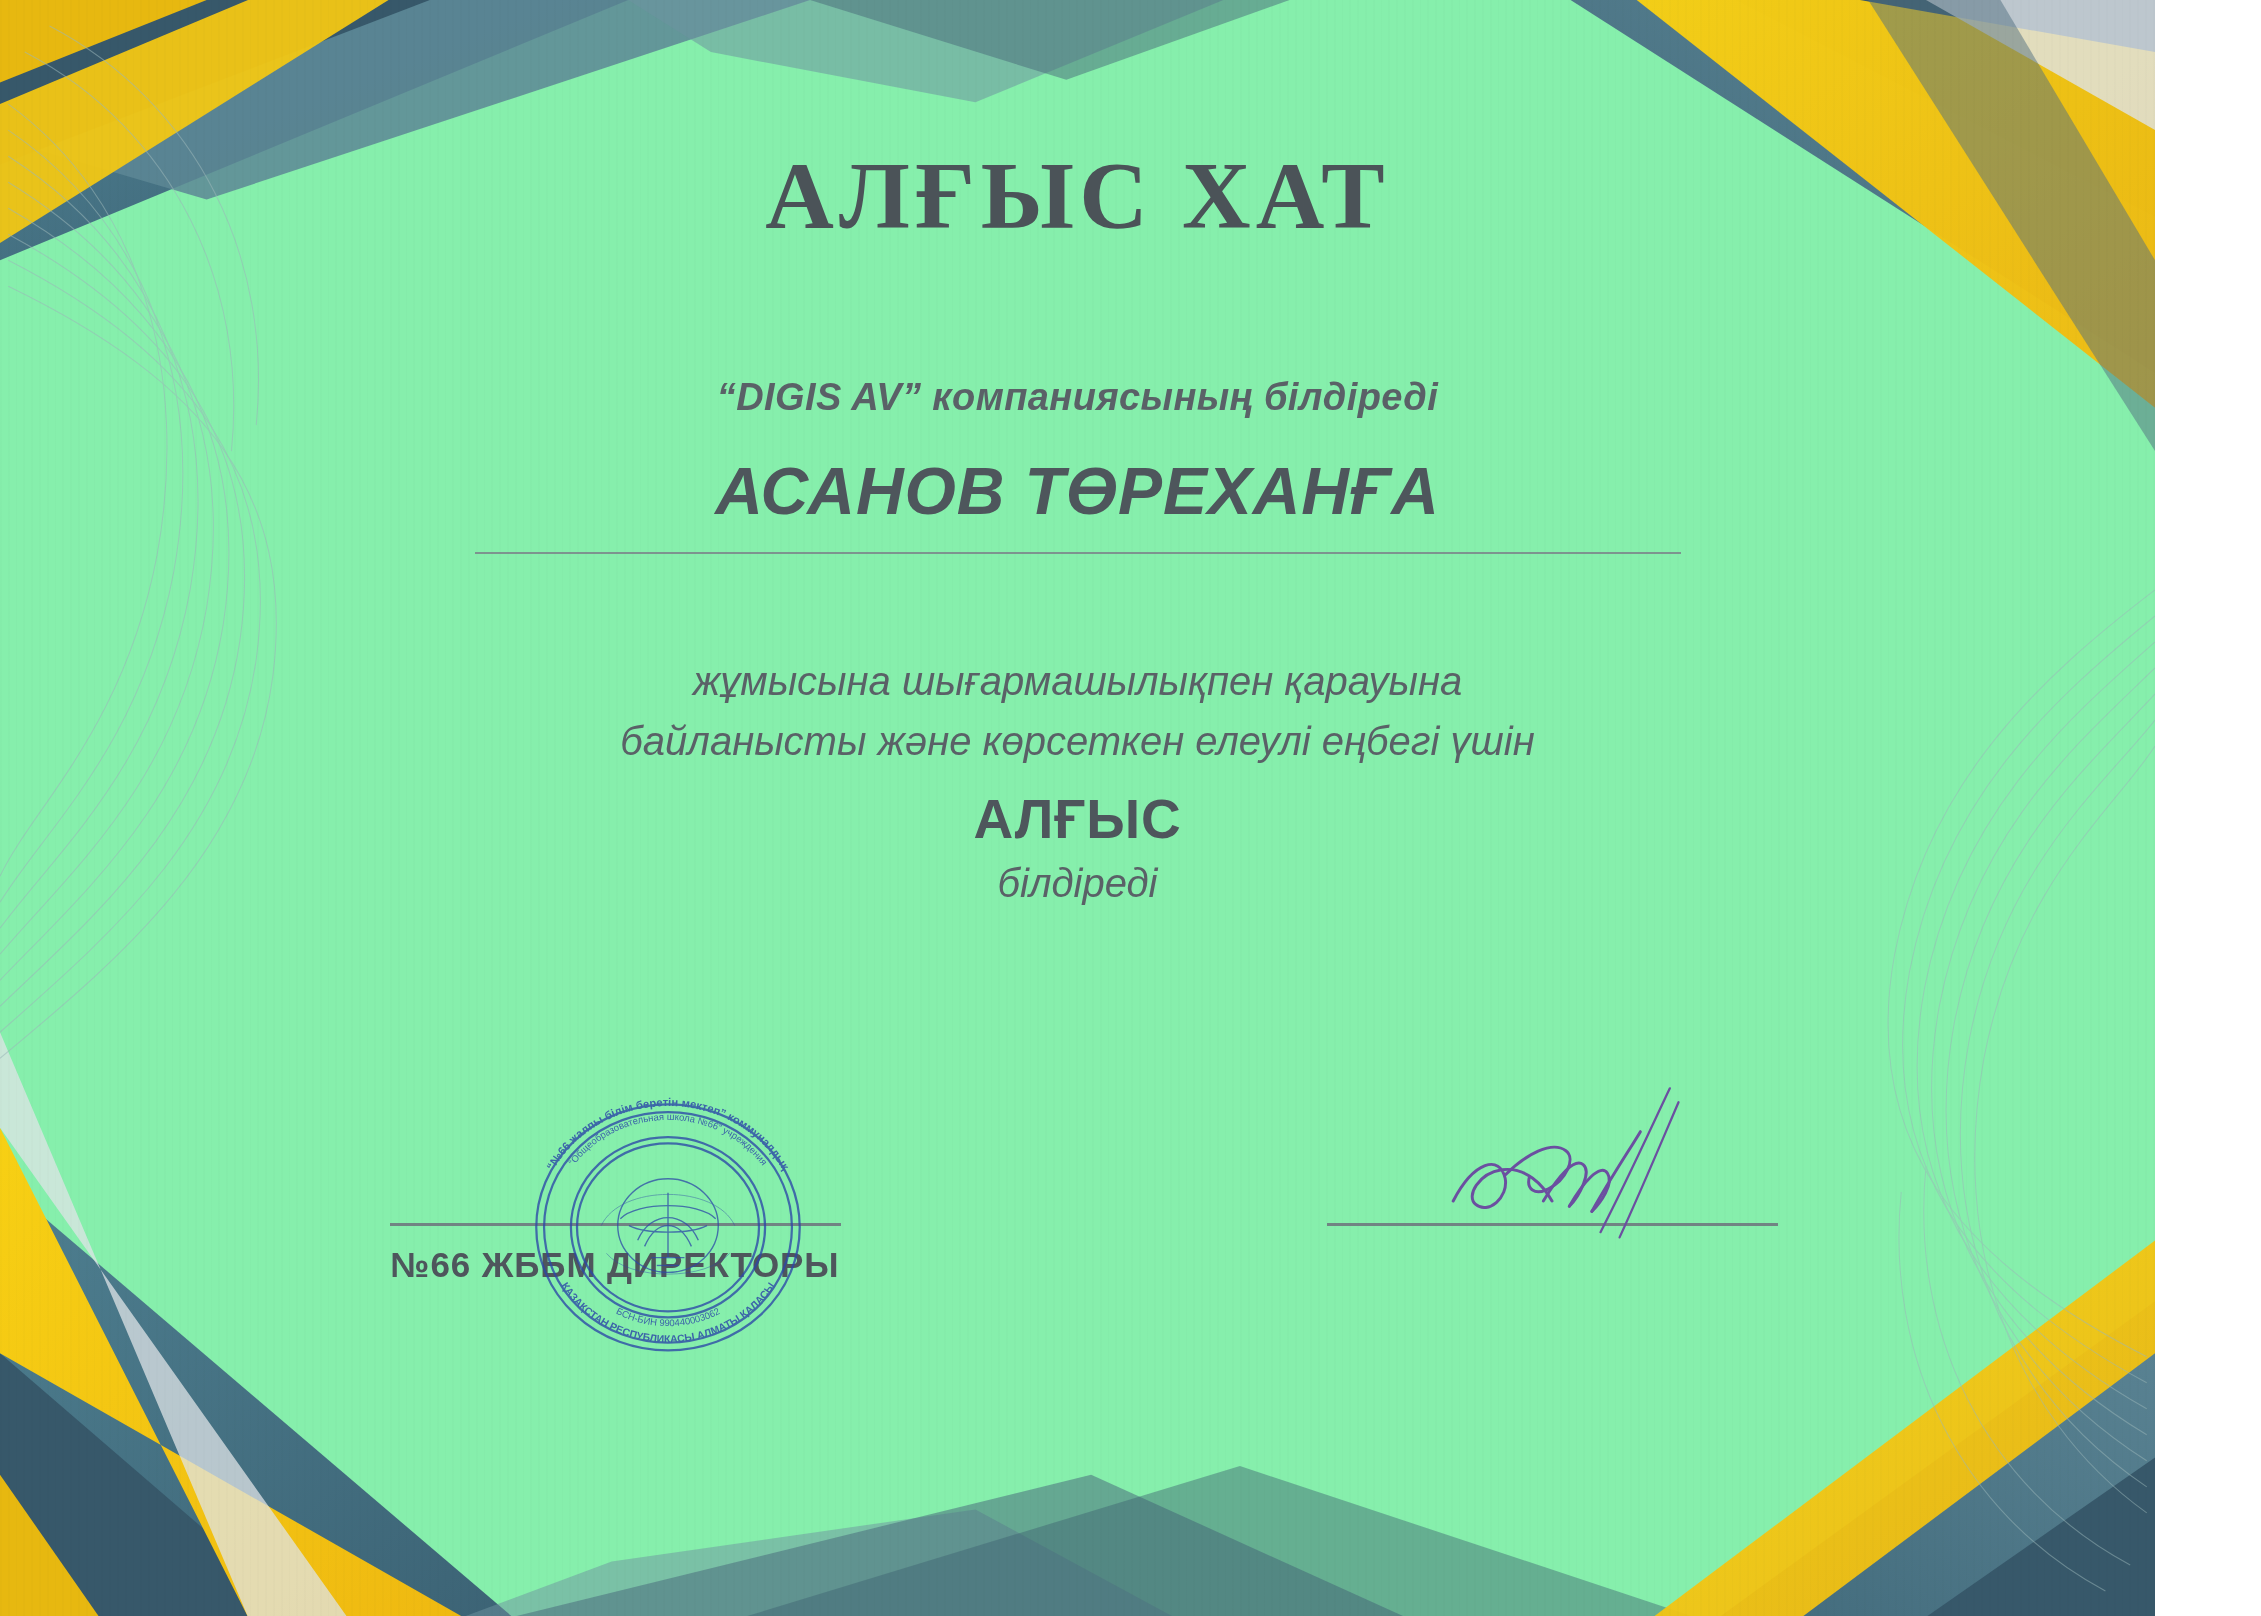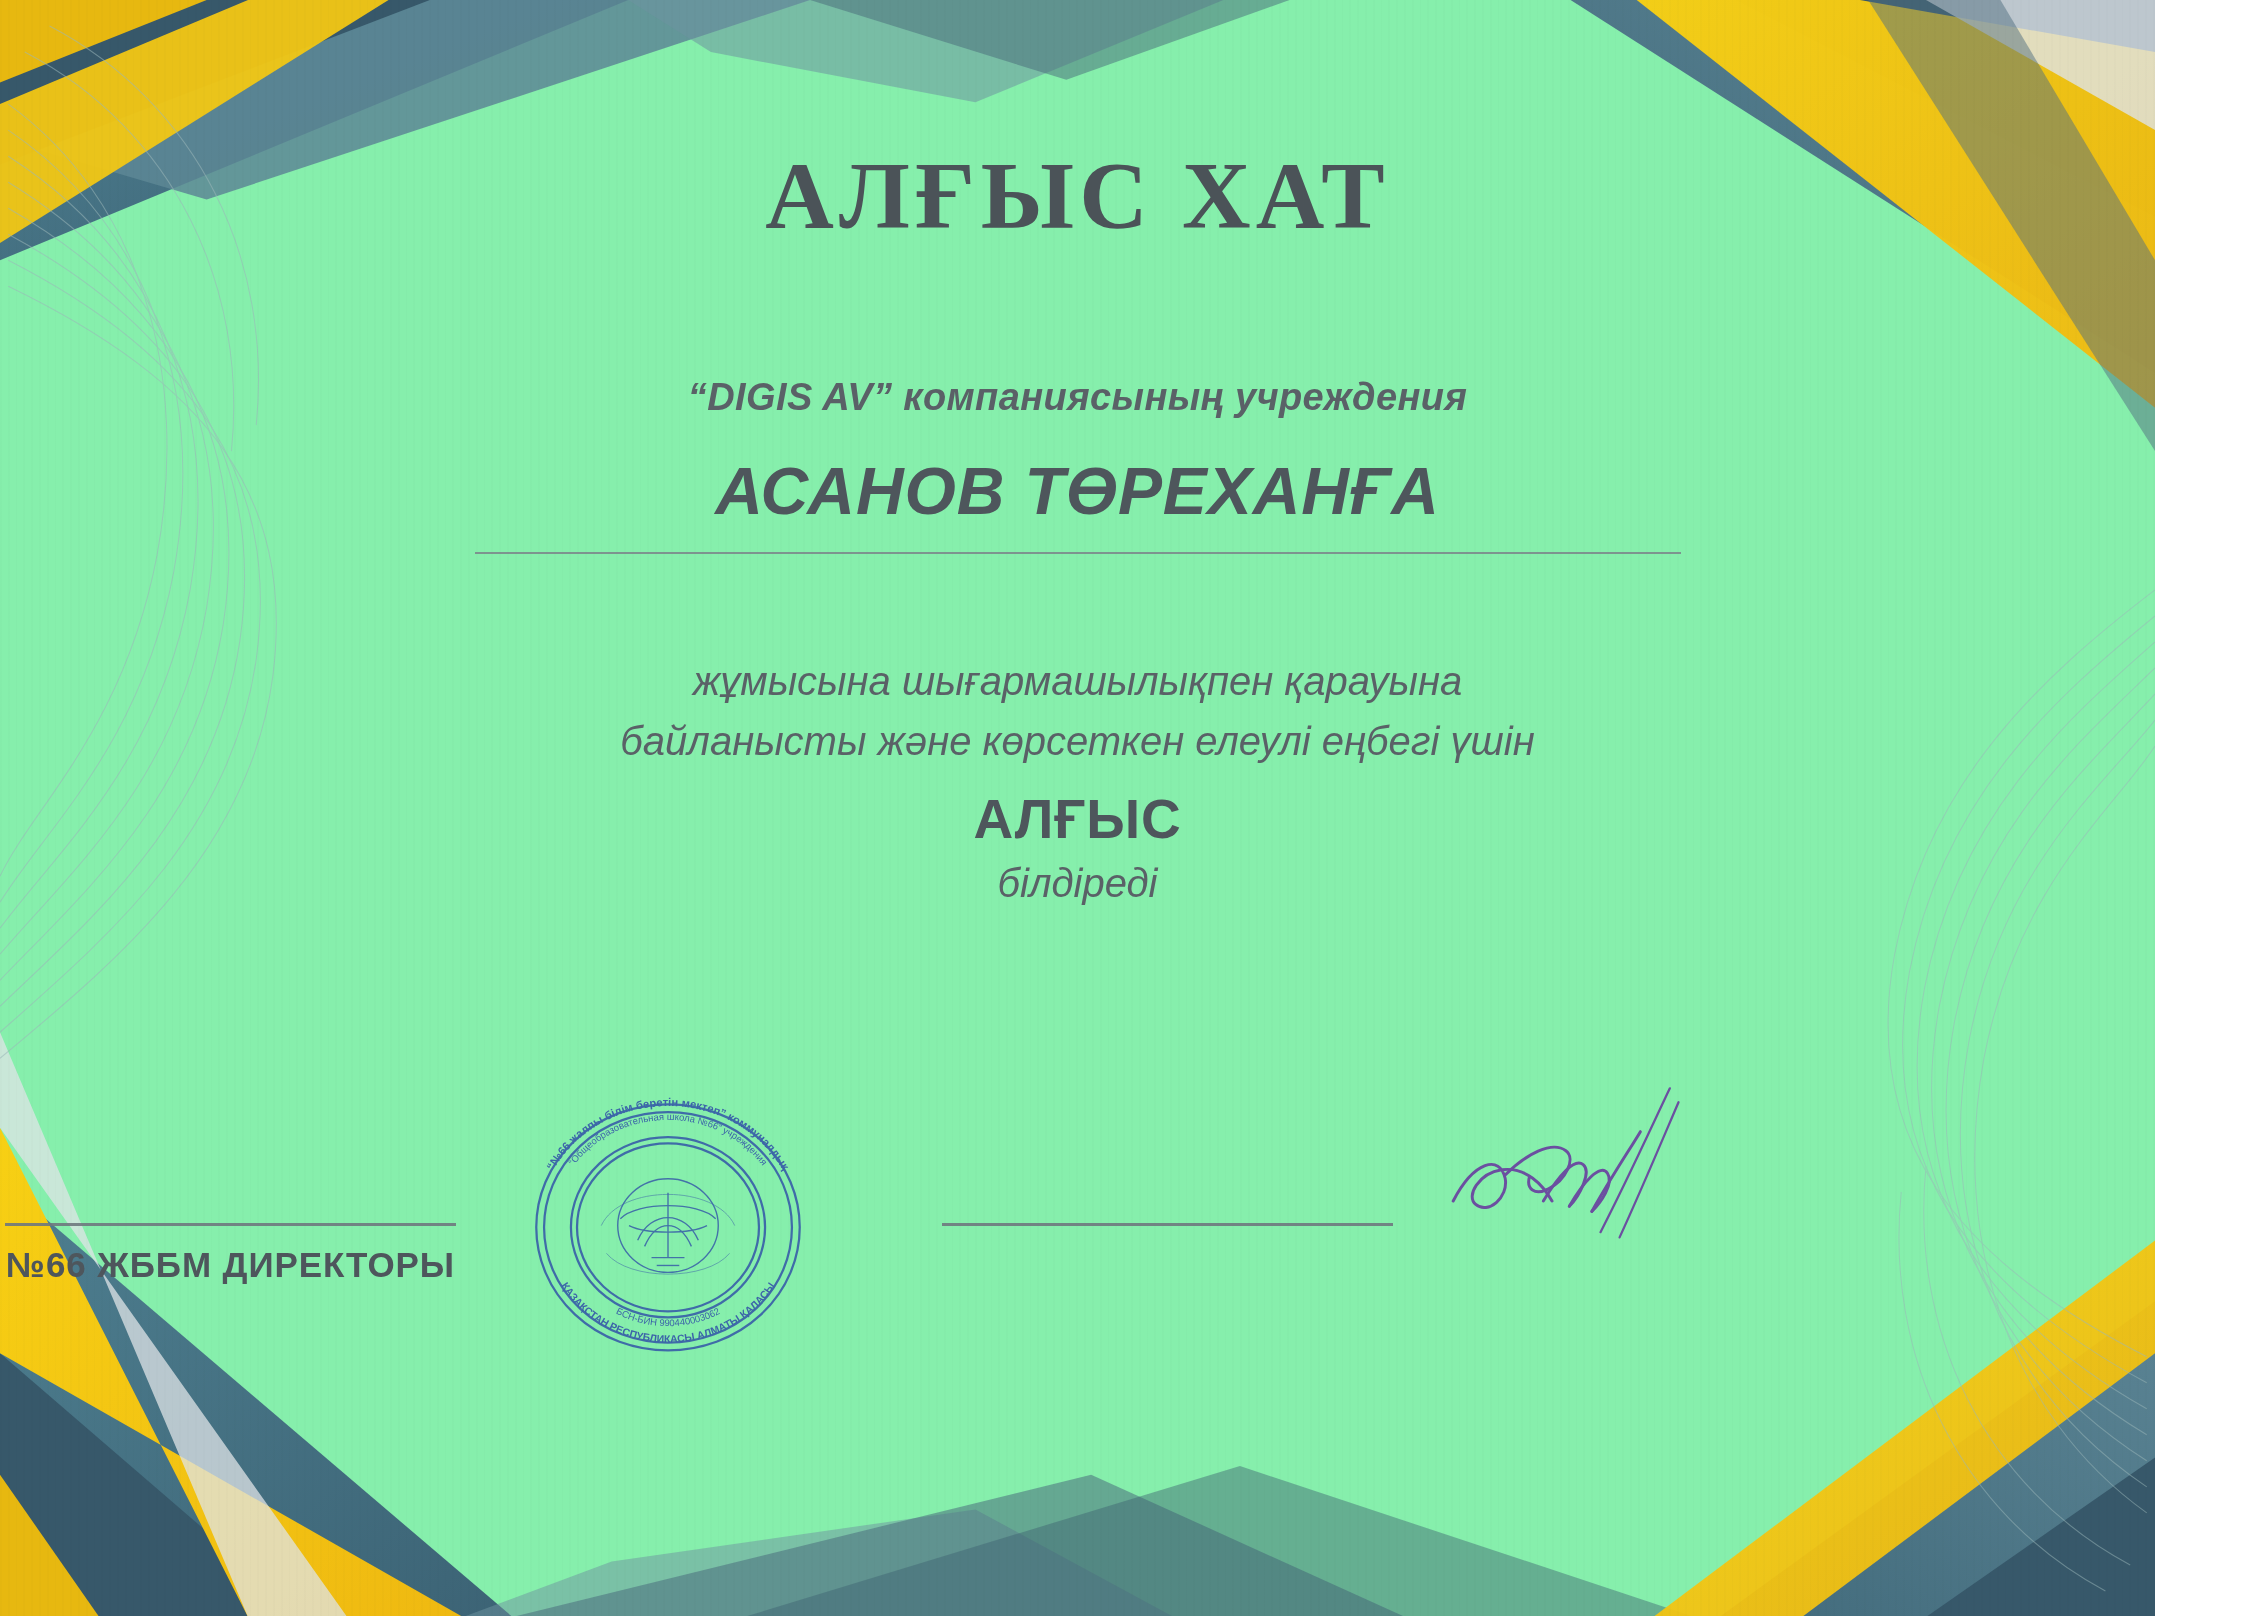--- a/index.html
+++ b/index.html
@@ -130,25 +130,25 @@
     margin-top: 10.4px;
     font-size: 40px;
     font-style: italic;
     font-weight: 500;
     color: #5a6167;
   }
 
   
   .sign-row {
     position: absolute;
-    left: 5px;
+    left: 12px;
     right: 0;
     top: 1223px;
     display: flex;
-    justify-content: flex-start;
+    justify-content: center;
     gap: 486px;
   }
   .sign-col {
     width: 451px;
     text-align: center;
     position: relative;
   }
   .sign-rule {
     width: 100%;
     height: 2.6px;
@@ -281,21 +281,21 @@
     </svg>
   </div>
 
   <div class="banding"></div>
 
   <div class="content">
 
     <div class="title">АЛҒЫС ХАТ</div>
 
     <div class="recipient-block">
-      <div class="recipient-line2">“DIGIS AV” компаниясының учреждения</div>
+      <div class="recipient-line2">“DIGIS AV” компаниясының білдіреді</div>
       <div class="recipient-name">АСАНОВ ТӨРЕХАНҒА</div>
     </div>
 
     <div class="name-rule"></div>
 
     <div class="body-block">
       <div class="body-line">жұмысына шығармашылықпен қарауына</div>
       <div class="body-line">байланысты және көрсеткен елеулі еңбегі үшін</div>
       <div class="body-emphasis">АЛҒЫС</div>
       <div class="body-closing">білдіреді</div>

